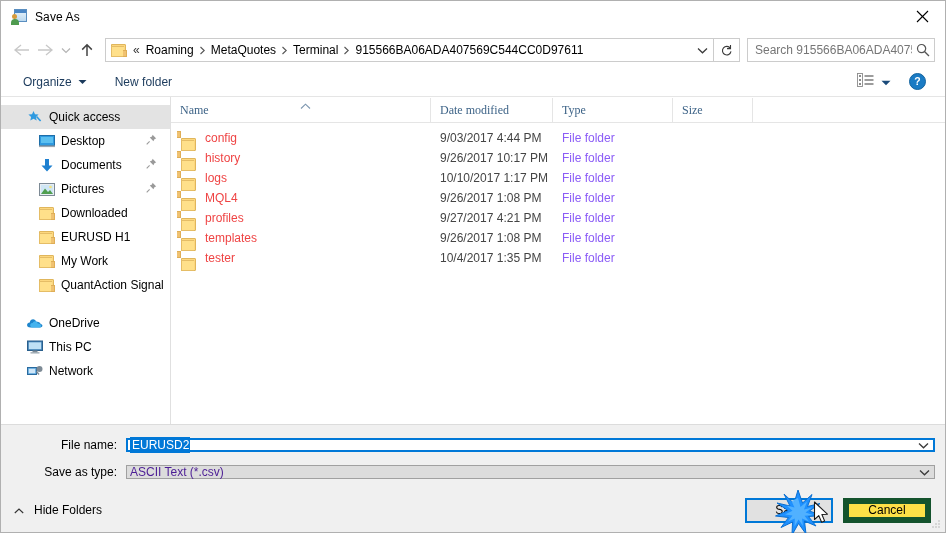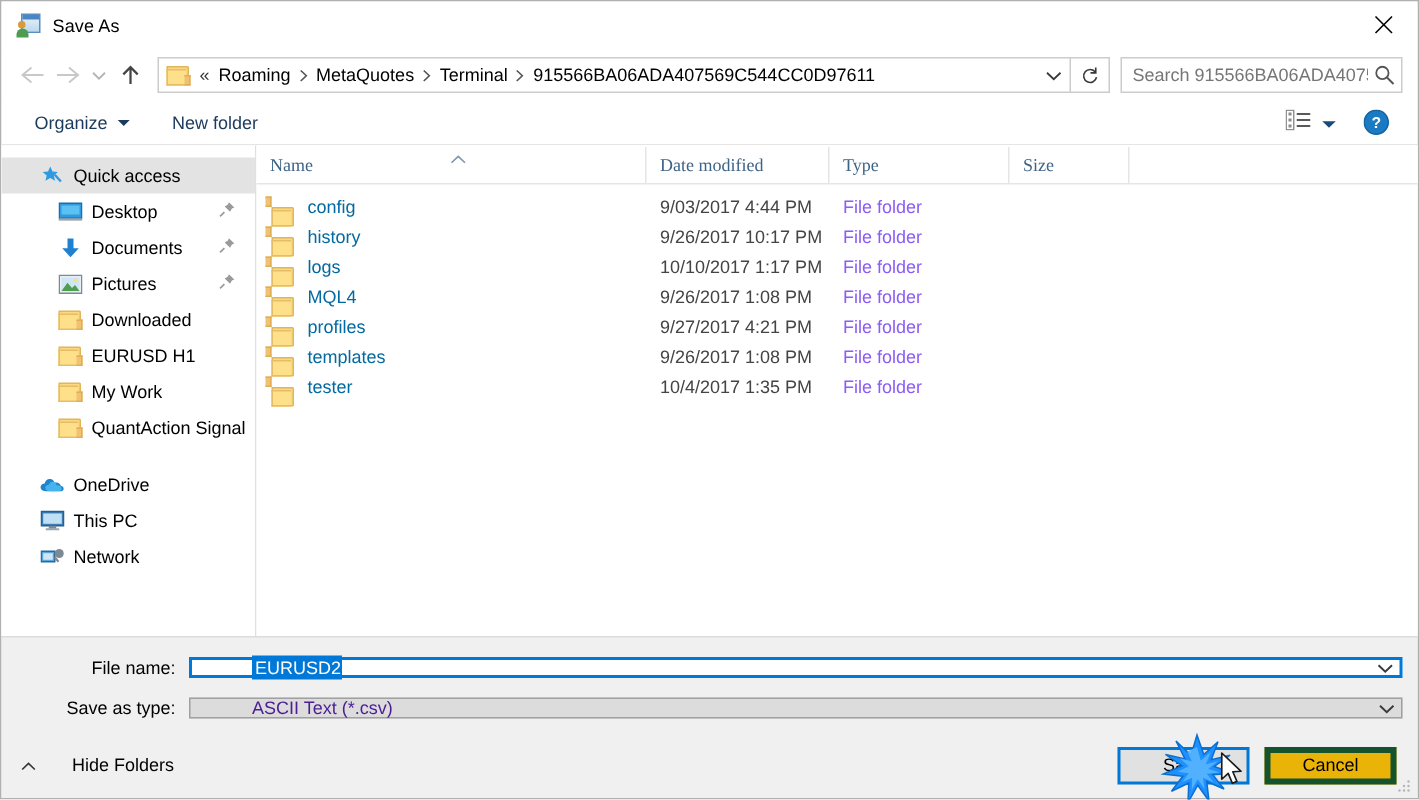--- a/index.html
+++ b/index.html
@@ -327,21 +327,21 @@
     display: flex;
     align-items: center;
     white-space: nowrap;
   }
   .fr-name {
     width: 260px; flex: 0 0 260px;
     display: flex; align-items: center;
     padding-left: 10px;
   }
   .fr-name .fr-icon { margin-right: 8px; flex: 0 0 16px; }
-  .fr-name .fr-text { font-size: 12px; color: #0369a1; }
+  .fr-name .fr-text { font-size: 12px; color: #ef4444; }
   .fr-date {
     width: 122px; flex: 0 0 122px;
     font-size: 12px; color: #444444;
     text-align: left;
     padding-left: 9px;
   }
   .fr-type {
     width: 120px; flex: 0 0 120px;
     font-size: 12px; color: #8b5cf6;
     padding-left: 9px;
@@ -375,21 +375,20 @@
   }
   .combo {
     flex: 1 1 auto;
     margin-right: 10px;
     height: 14px;
     display: flex;
     align-items: center;
     background: #ffffff;
     border: 1px solid #7a7a7a;
     min-width: 0;
-    padding-left: 38px;
   }
   .combo.focused { border: 2px solid #0078d7; }
   .combo.readonly { background: #dcdcdc; border: 1px solid #a0a0a0; }
   .combo .combo-text {
     flex: 1 1 auto;
     font-size: 12px;
     color: #4c1d95;
     padding-left: 3px;
     overflow: hidden;
     white-space: nowrap;
@@ -413,31 +412,31 @@
     flex: 0 0 44px;
     background: #f0f0f0;
     display: flex;
     align-items: center;
     position: relative;
     border-top: none;
   }
   .hide-folders {
     display: flex;
     align-items: center;
-    gap: 24px;
+    gap: 10px;
     margin-left: 13px;
     font-size: 12px;
     color: #000000;
   }
   .btn-spacer { flex: 1 1 auto; }
   .dlg-btn {
     height: 25px;
     width: 88px;
-    background: #eab308;
-    border: 4px solid #14532d;
+    background: #fde047;
+    border: 6px solid #14532d;
     font-size: 12px;
     color: #000000;
     display: flex;
     align-items: center;
     justify-content: center;
     font-family: "Liberation Sans", sans-serif;
   }
   .dlg-btn.default {
     border: 2px solid #0078d7;
     background: #e1e1e1;

